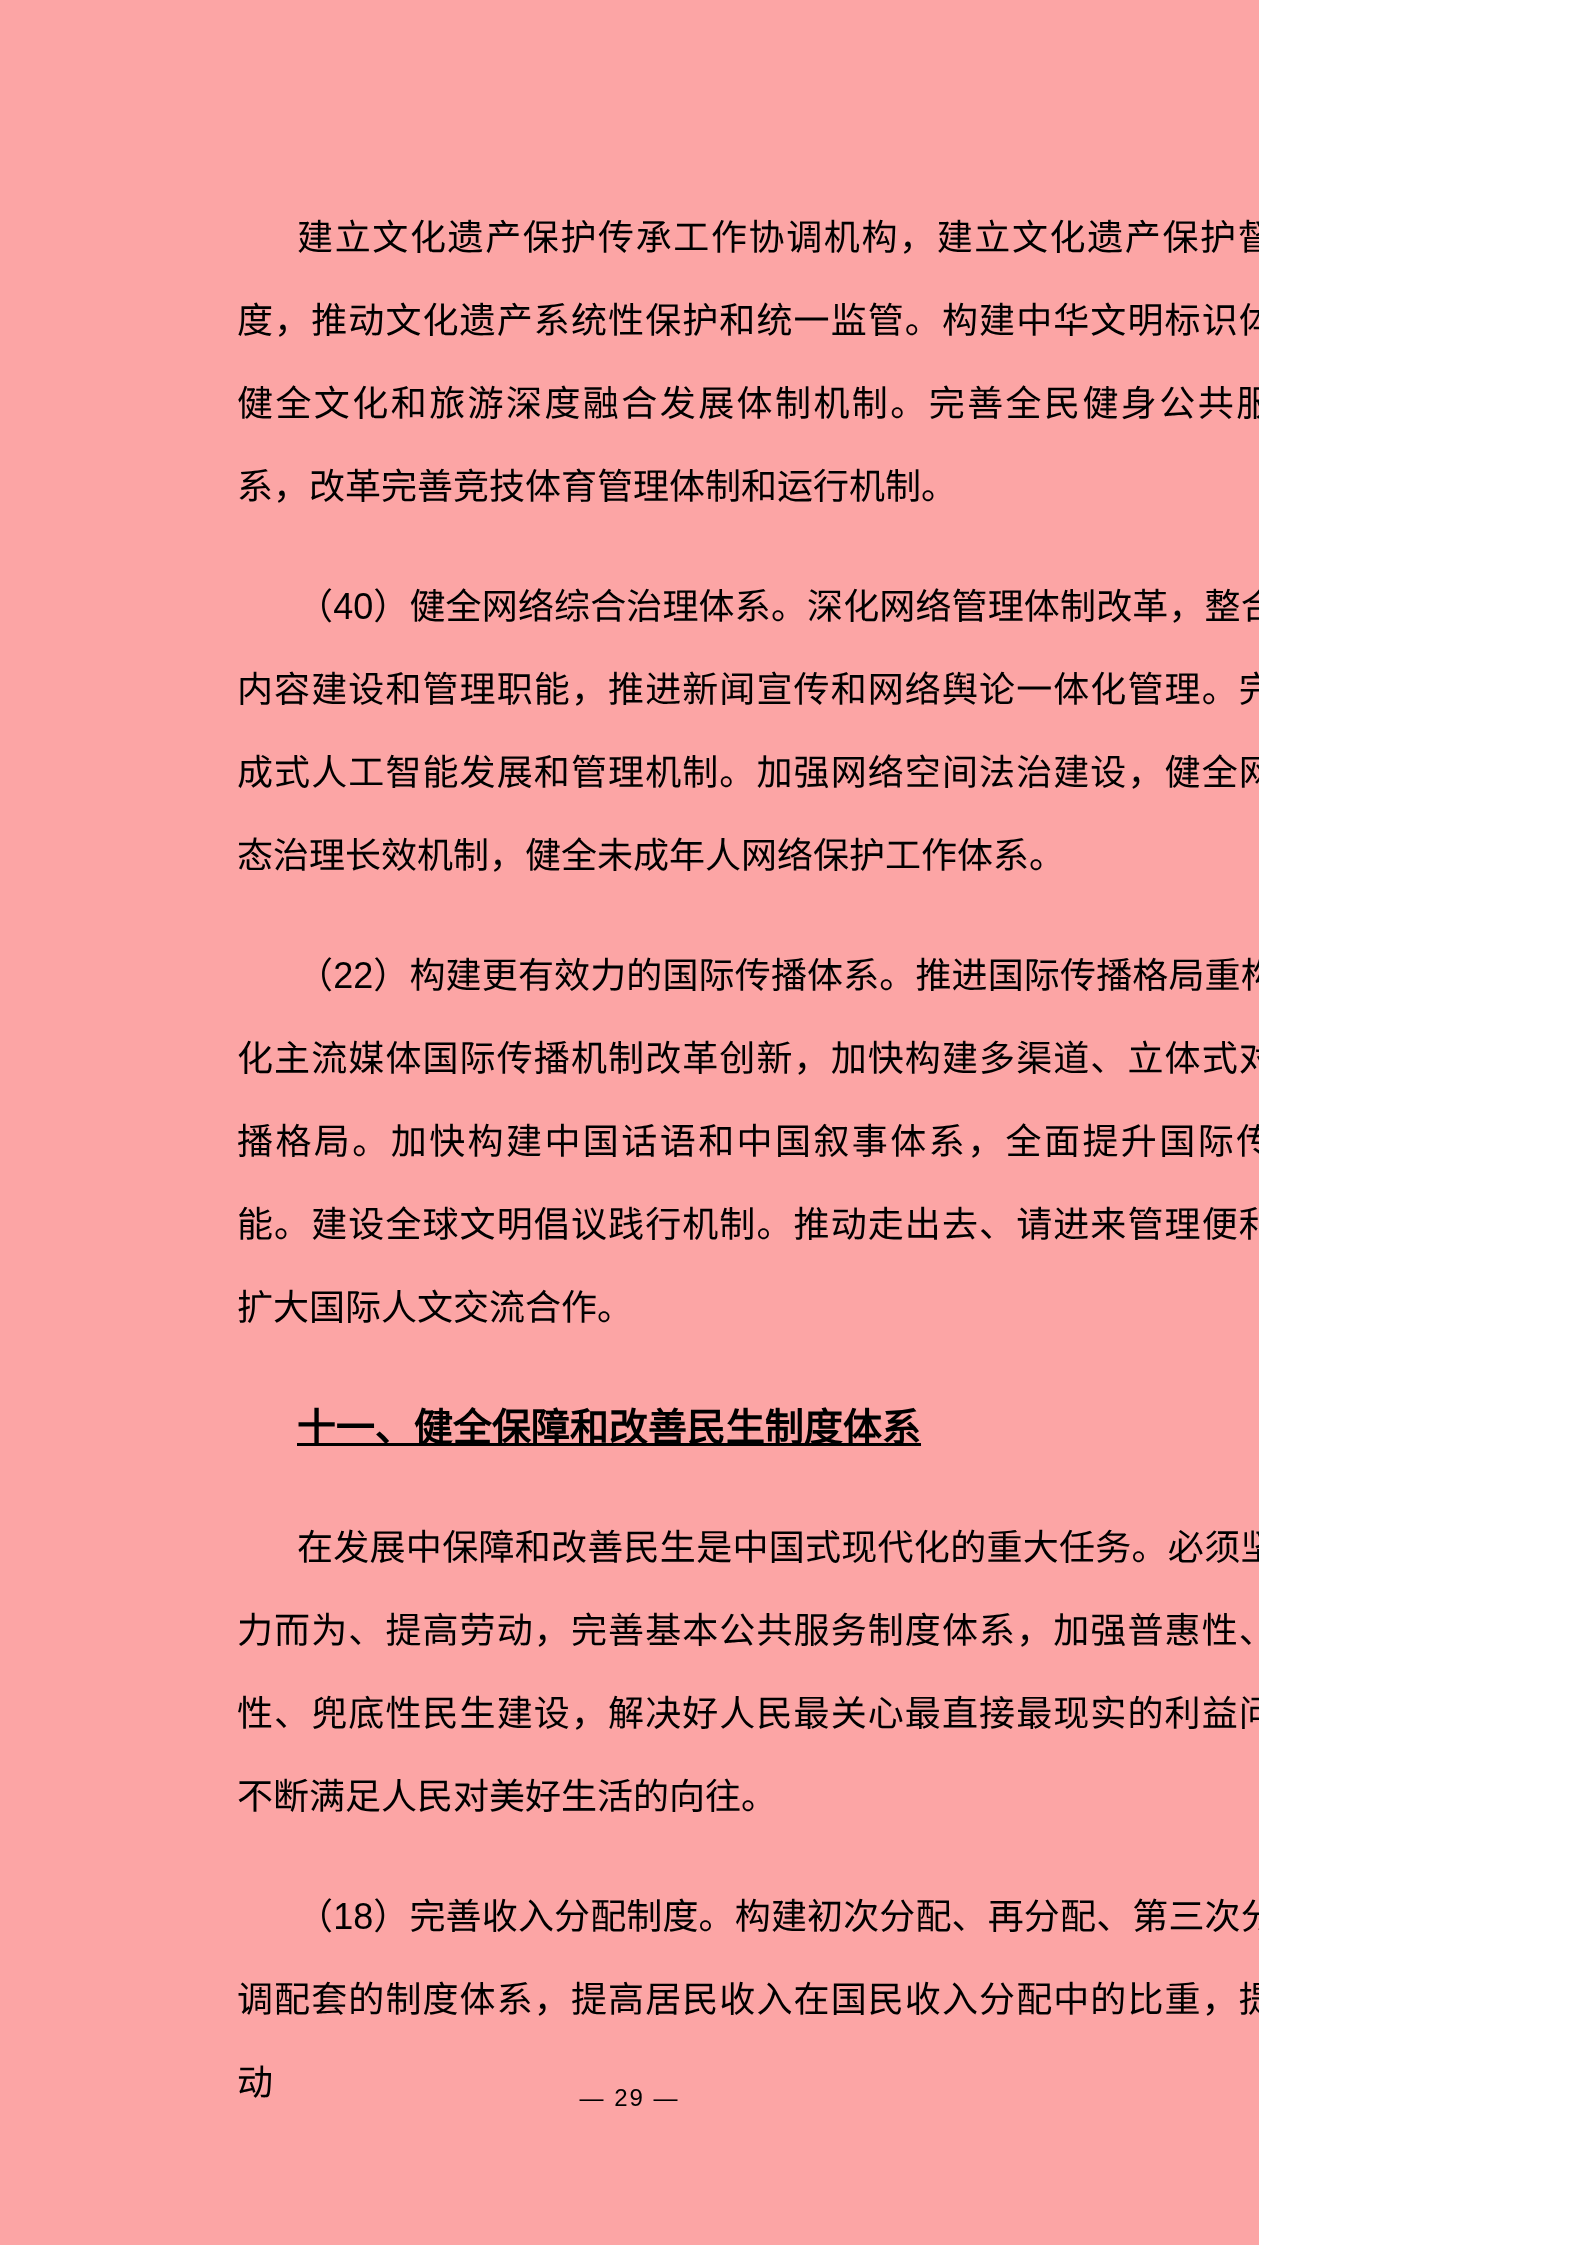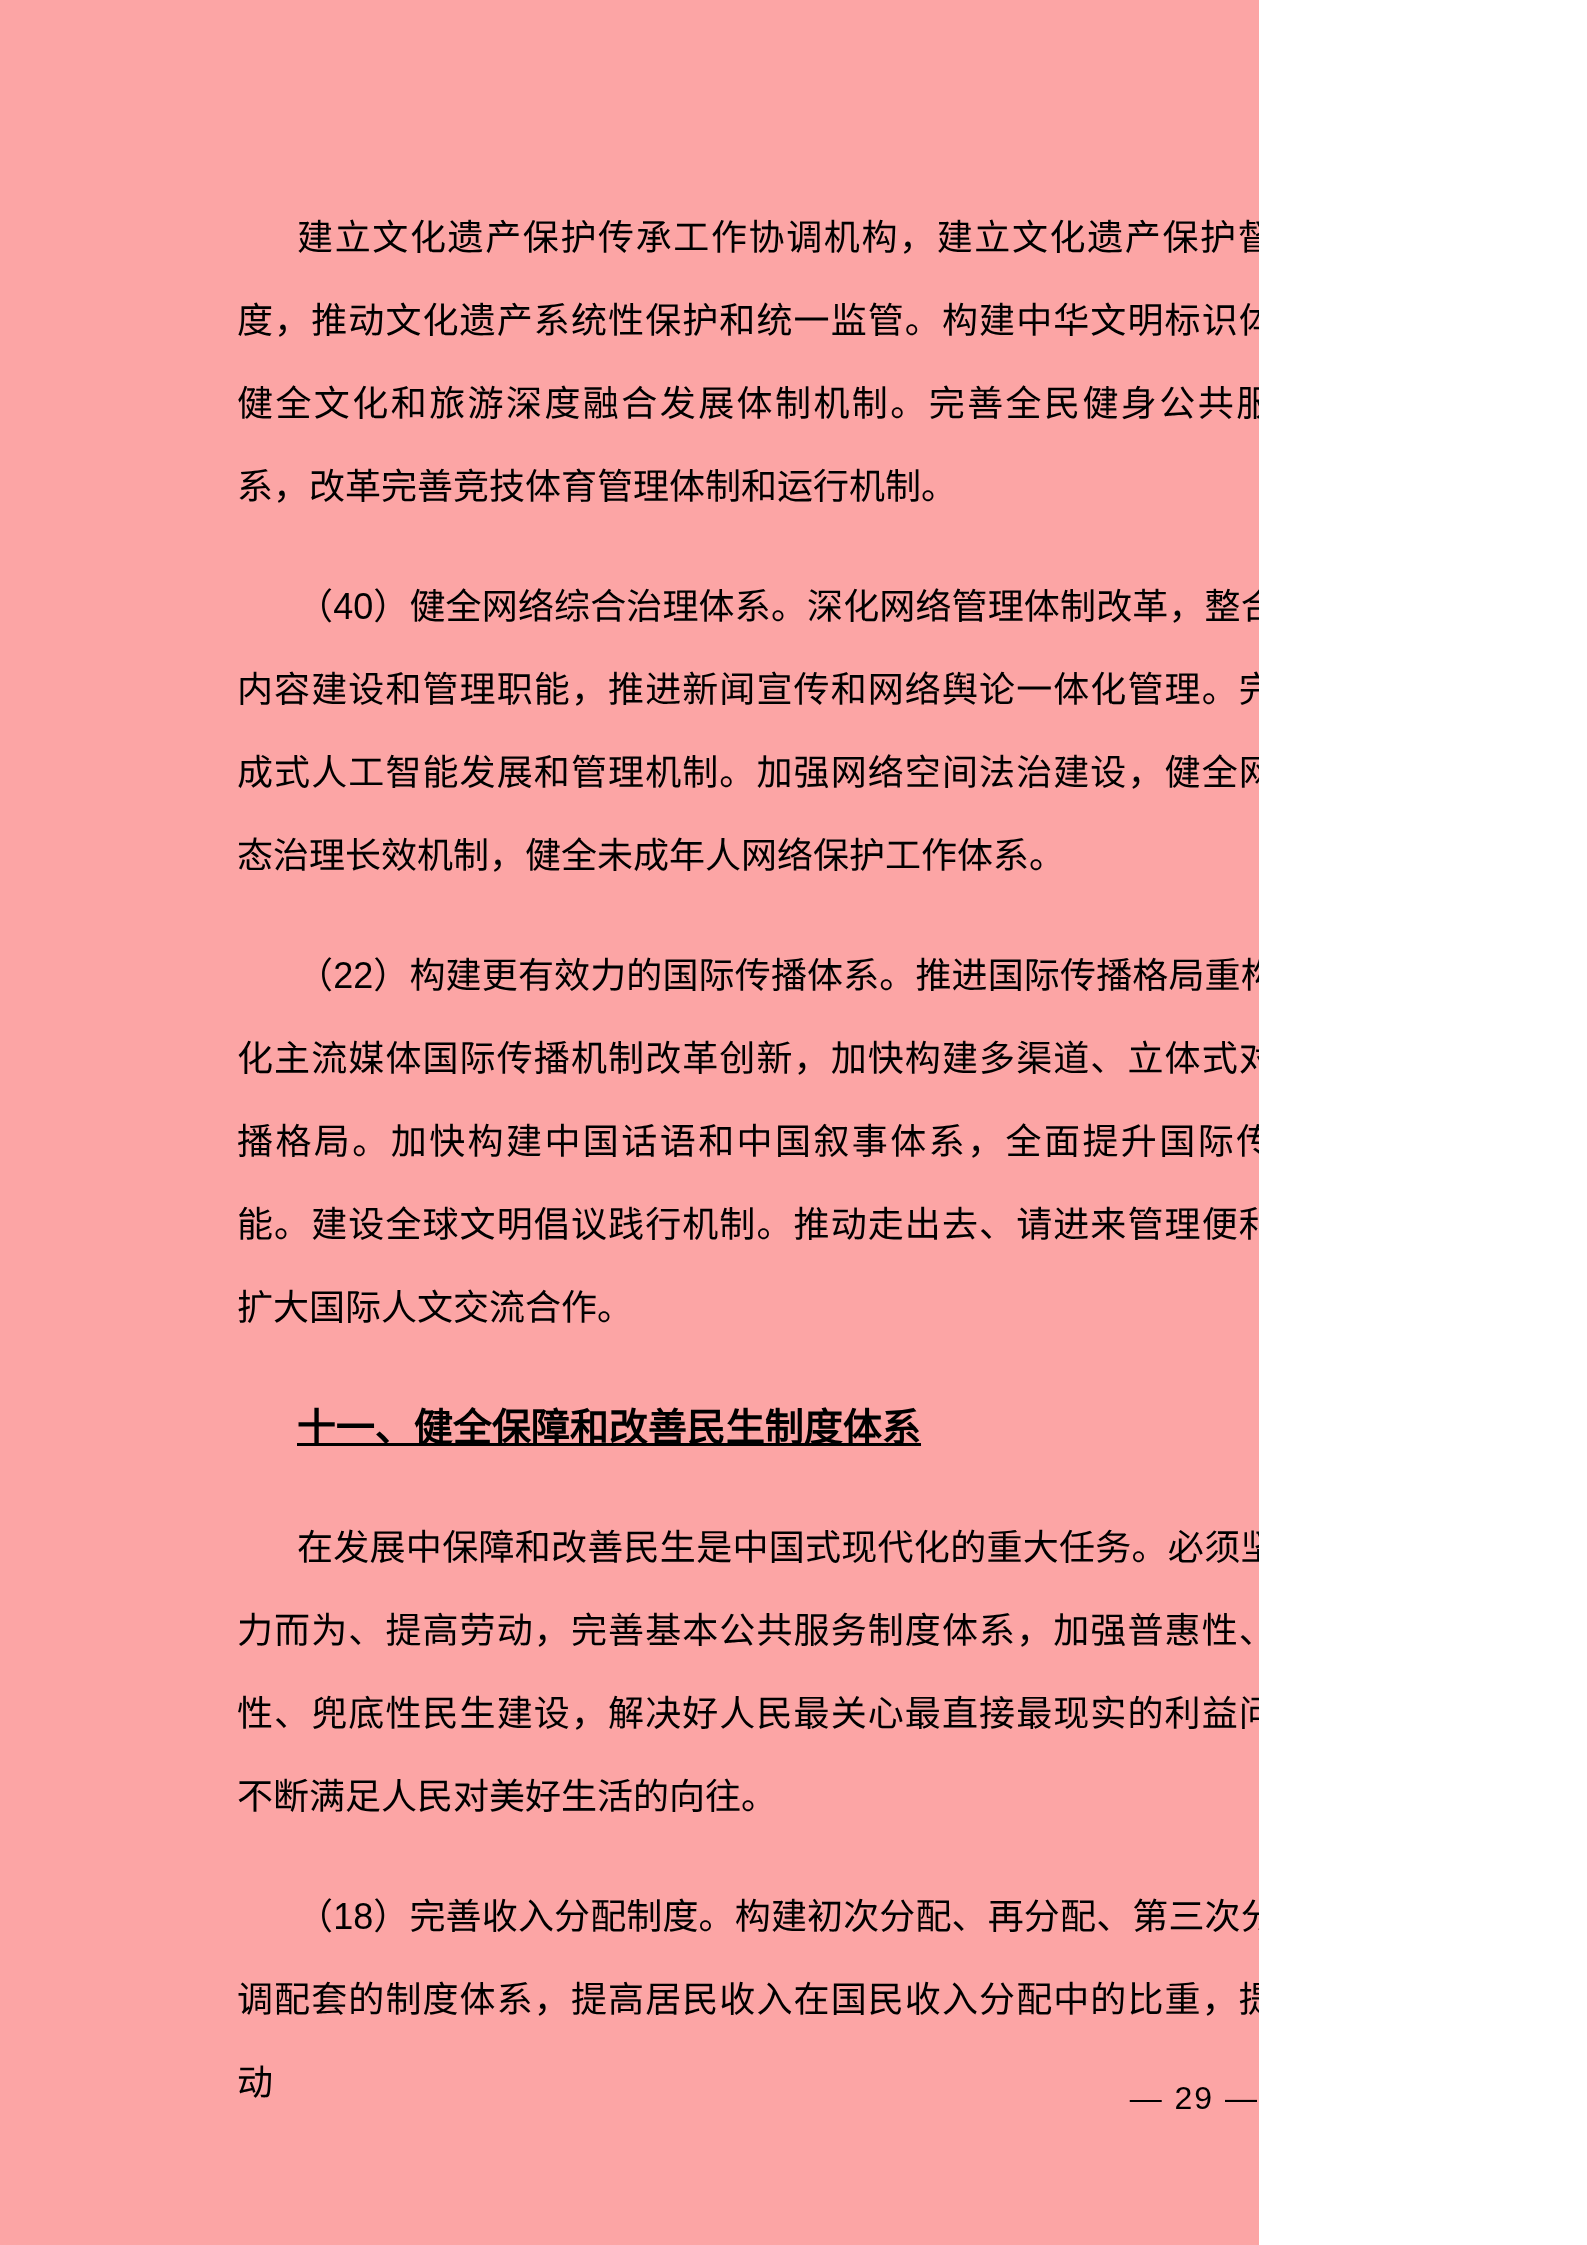--- a/index.html
+++ b/index.html
@@ -43,22 +43,22 @@
     line-height: 83px;
     text-indent: 60px;
     margin: 37px 0 0 0;
     text-decoration: underline;
   }
   .footer {
     position: absolute;
     left: 0;
     top: 2078px;
     width: 100%;
-    text-align: right;
-    font-size: 32px;
+    text-align: center;
+    font-size: 24px;
     line-height: 40px;
     letter-spacing: 2px;
   }
 </style>
 </head>
 <body>
 
 <div class="page">
   <div class="content">
     <p class="block body-para">建立文化遗产保护传承工作协调机构，建立文化遗产保护督察制度，推动文化遗产系统性保护和统一监管。构建中华文明标识体系。健全文化和旅游深度融合发展体制机制。完善全民健身公共服务体系，改革完善竞技体育管理体制和运行机制。</p>

